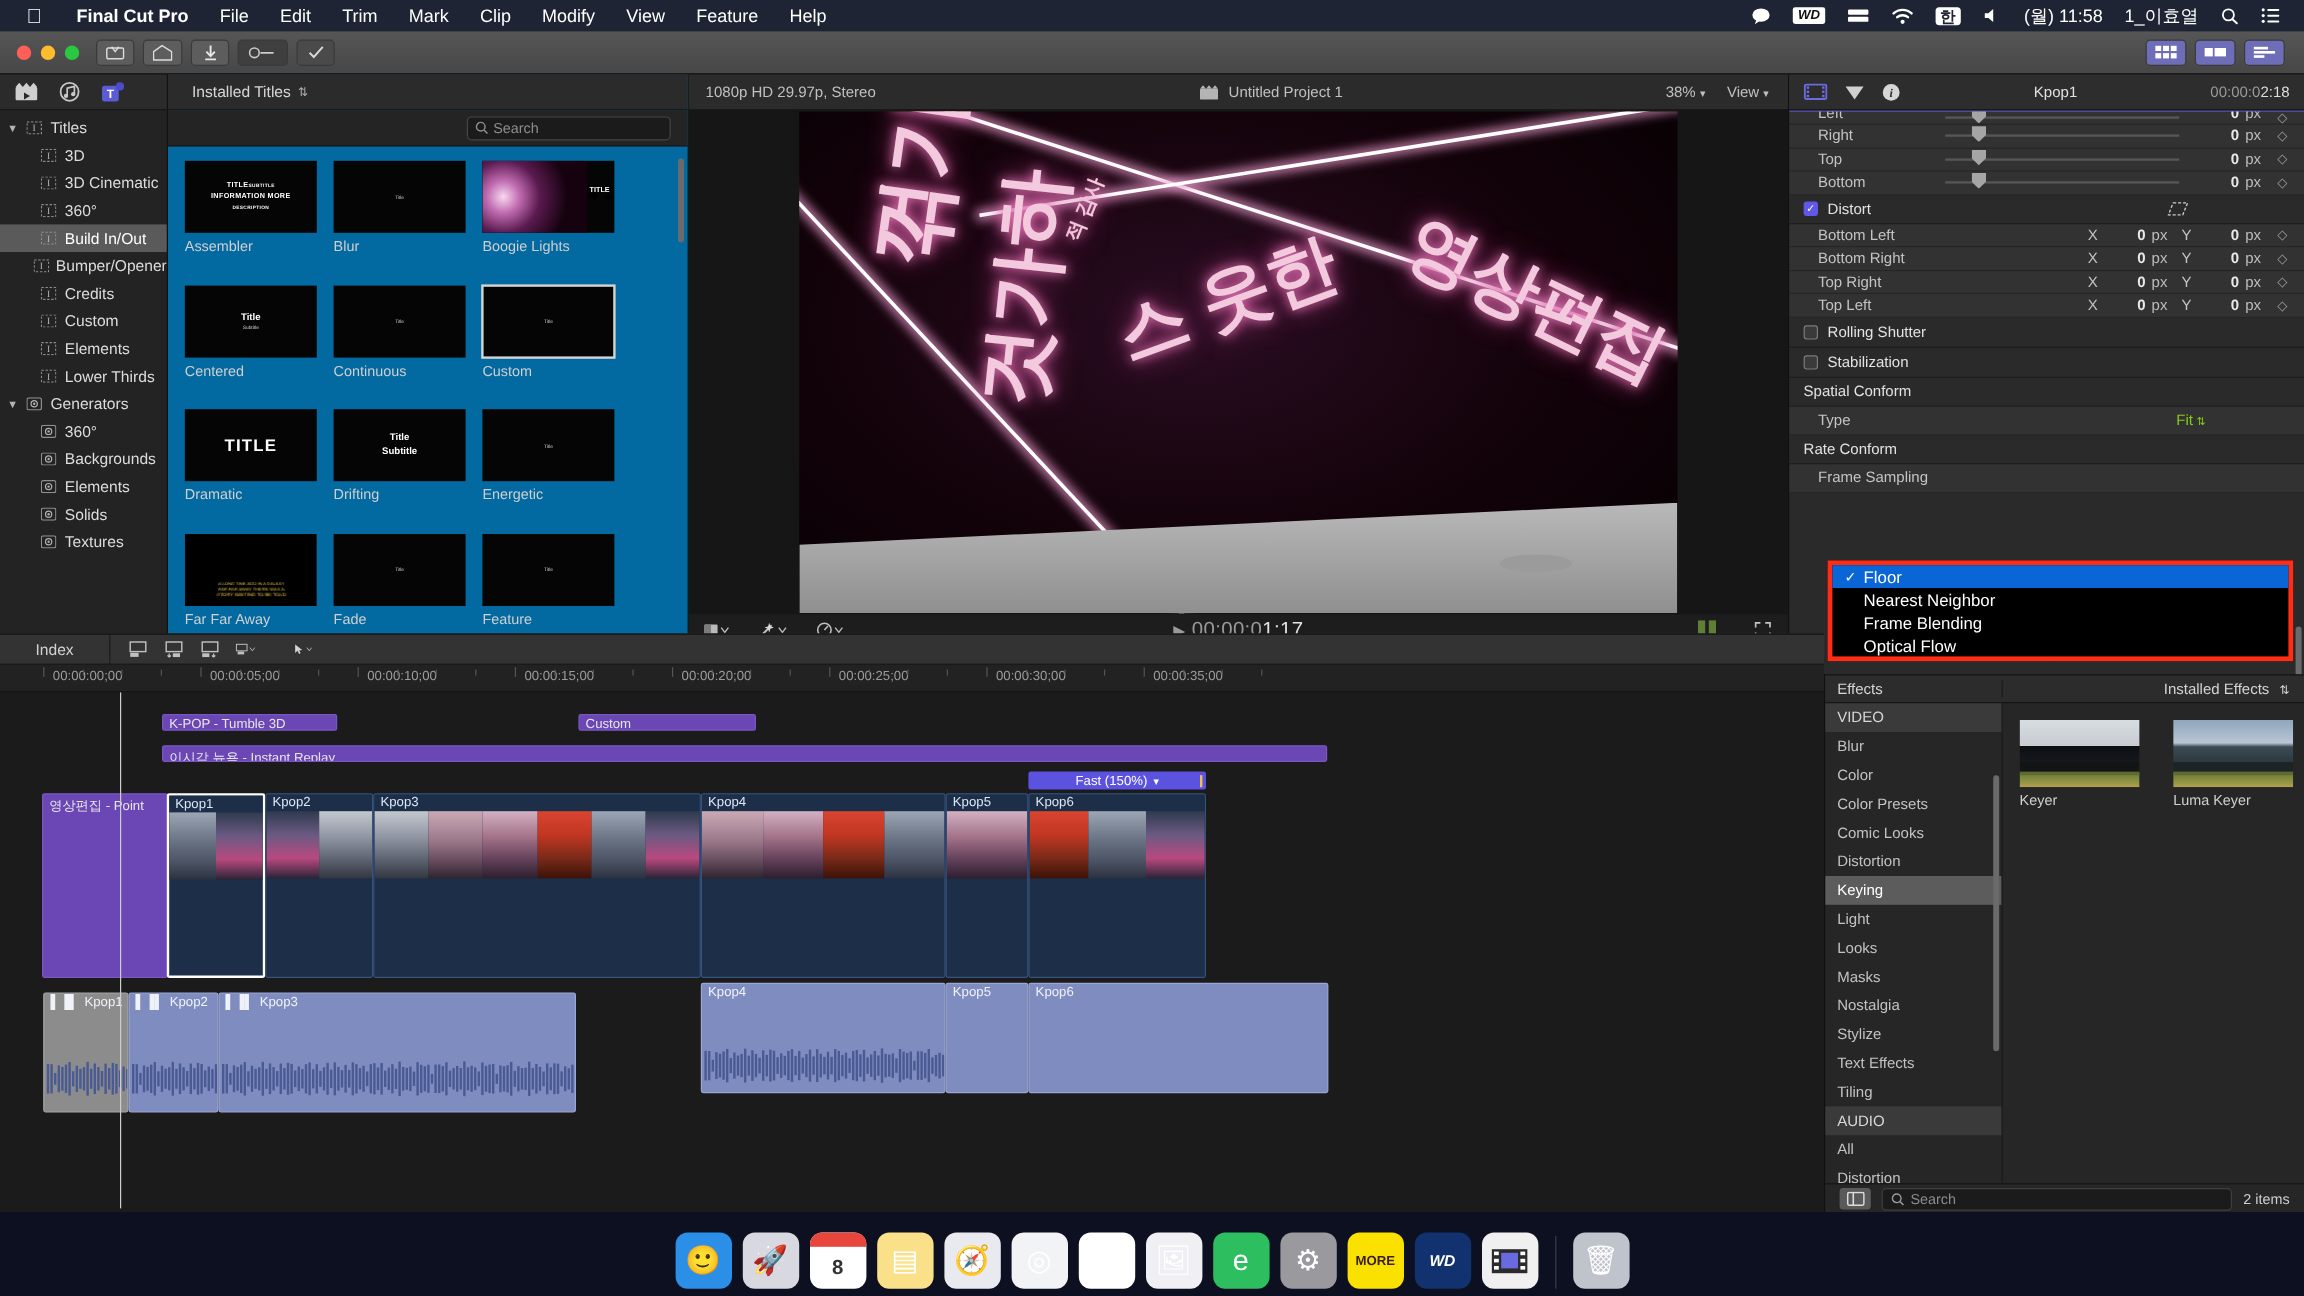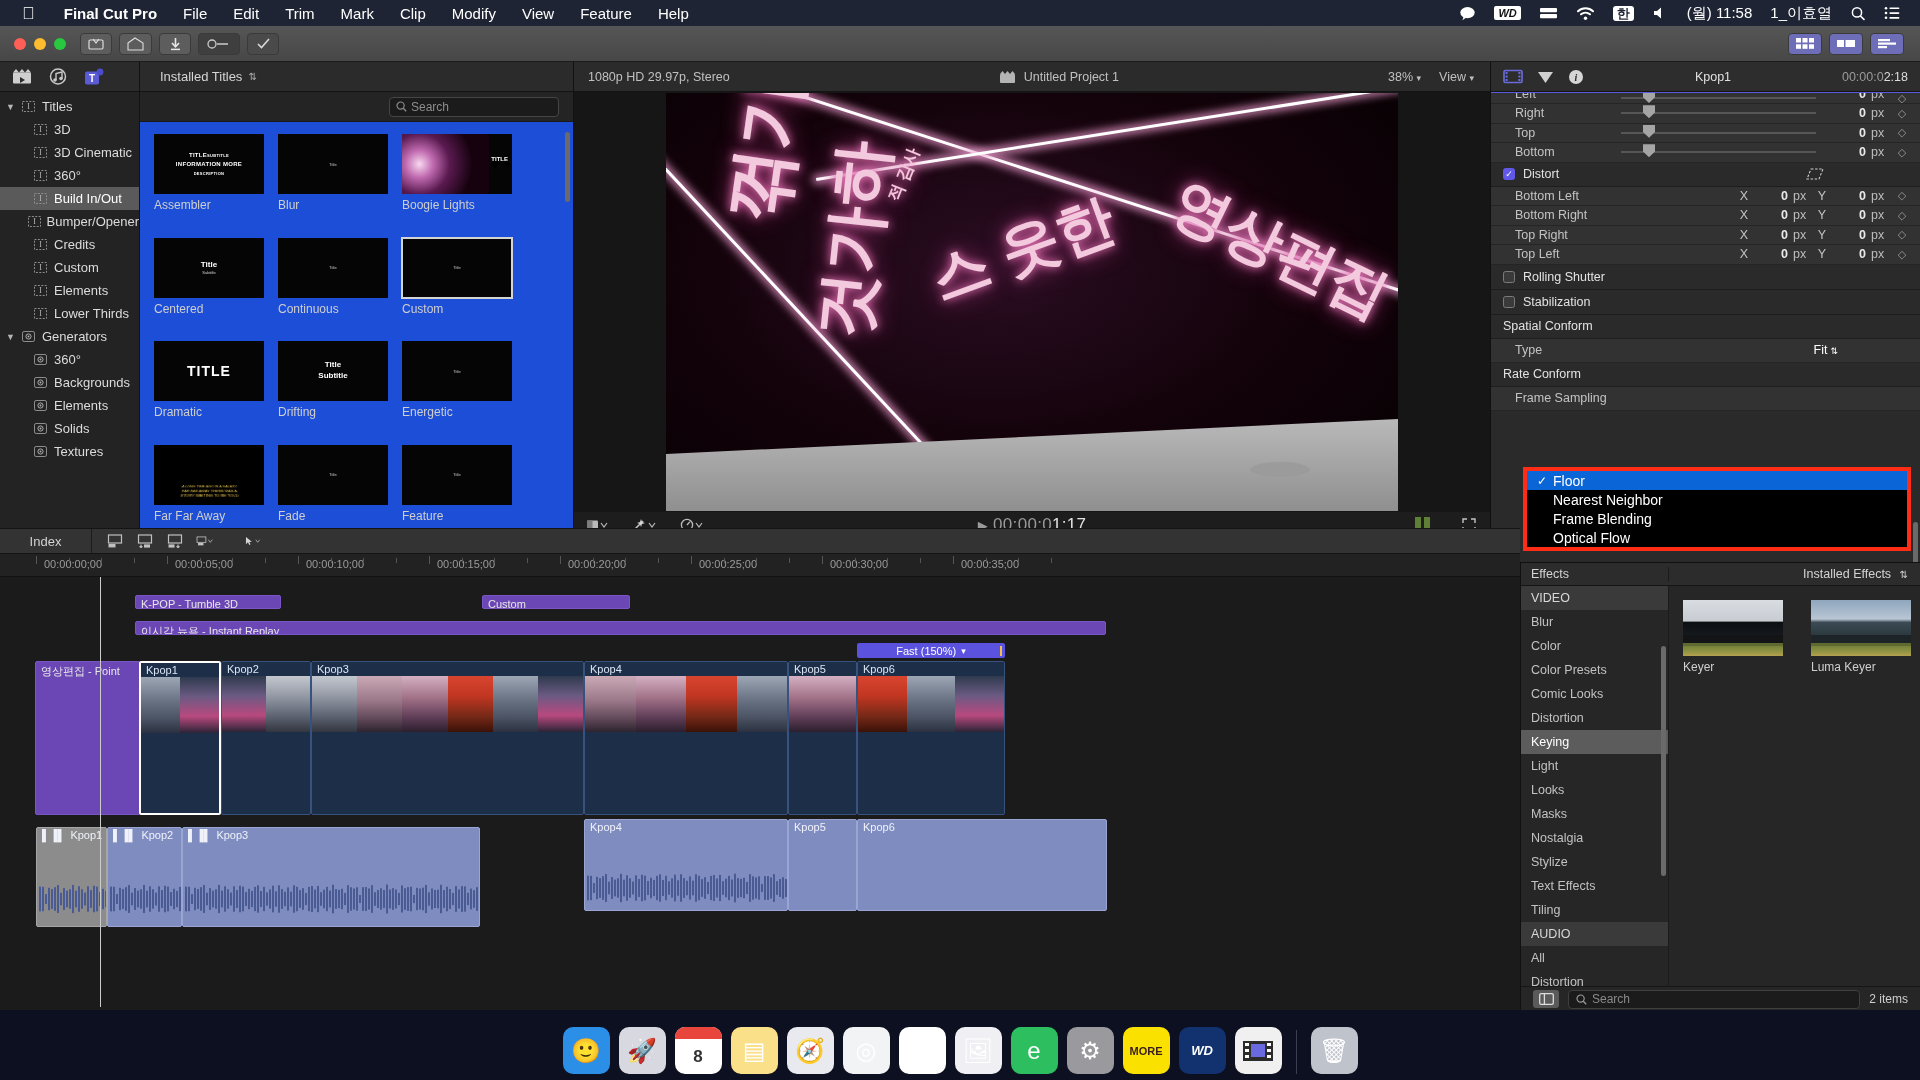--- a/index.html
+++ b/index.html
@@ -74,21 +74,21 @@
   .sb-row .ico {
     width: 16px; height: 13px; margin-right: 6px;
     display: inline-flex; align-items: center; justify-content: center;
     font-size: 10px; color: #a8a8a8;
     border: 1px dotted #8d8d8d;
   }
 
   
   .browser {
     top: 62px; left: 140px; width: 434px; height: 475px;
-    background: #1d4ed8; border-right: 1px solid #121212;
+    background: #0369a1; border-right: 1px solid #121212;
   }
   .br-head {
     height: 30px; background: #2b2b2b; border-bottom: 1px solid #141414;
     display: flex; align-items: center; padding-left: 20px;
     font-size: 13px; color: #d6d6d6;
   }
   .br-search-row {
     height: 30px; display: flex; align-items: center; justify-content: flex-end;
     padding-right: 14px; border-bottom: 1px solid #191919; background: #242424;
   }
@@ -208,21 +208,21 @@
   .irow .kf { width:20px; text-align:center; color:#9b9b9b; font-size:11px; }
   .chk {
     width:12px; height:12px; border:1px solid #7b7b7b; border-radius:2.5px;
     margin-right:8px; background:#3a3a3a; flex:none;
   }
   .chk.on {
     background:#6158e8; border-color:#6158e8; color:#fff;
     font-size:9px; display:flex; align-items:center; justify-content:center;
   }
   .irow .dim { color:#757575; }
-  .pop { color:#ffffff; }
+  .pop { color:#84cc16; }
   .pop .car { font-size:9px; margin-left:3px; }
   .insp-scroll { position:absolute; right:2px; top:430px; width:5px; height:70px; background:#6a6a6a; border-radius:3px;}
 
   
   .dropdown {
     position:absolute; top:467px; left:1523px; width:388px;
     border:4px solid #ff2d16; background:#000; z-index:60;
   }
   .dd-item {
     height:19px; display:flex; align-items:center; padding-left:10px;

